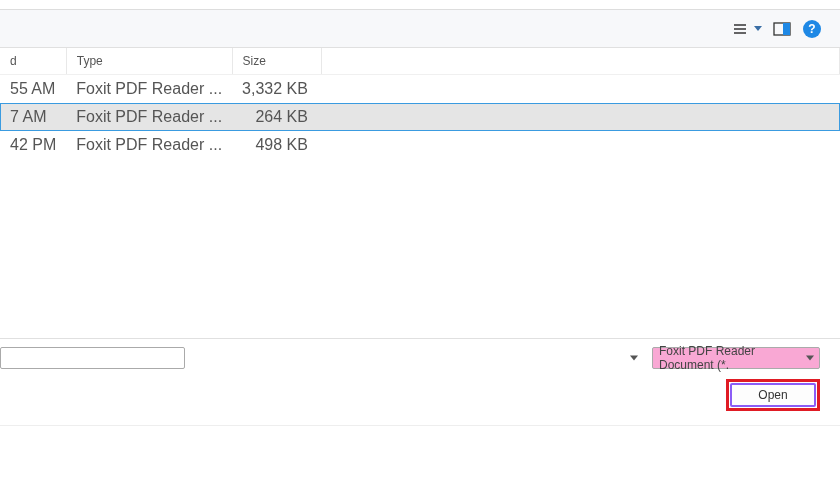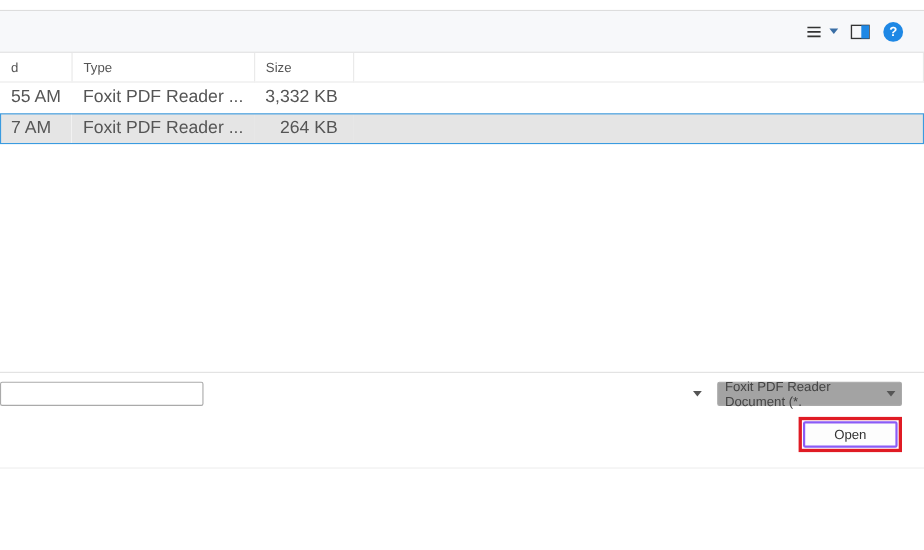--- a/index.html
+++ b/index.html
@@ -122,21 +122,21 @@
       border-top: 5px solid #555;
       pointer-events: none;
     }
     .filetype-select {
       width: 168px;
       height: 22px;
       border: 1px solid #aaa;
       border-radius: 2px;
       padding: 0 20px 0 6px;
       font-size: 12px;
-      background: #a3a3a3;
+      background: #f9a8d4;
       position: relative;
       display: flex;
       align-items: center;
       cursor: pointer;
     }
     .filetype-wrap { position: relative; width: 168px; }
     .filetype-chevron {
       position: absolute;
       right: 6px; top: 50%;
       transform: translateY(-50%);
@@ -214,20 +214,26 @@
           <td>Foxit PDF Reader ...</td>
           <td class="size">3,332 KB</td>
           <td></td>
         </tr>
         <tr class="row-selected">
           <td>7 AM</td>
           <td>Foxit PDF Reader ...</td>
           <td class="size">264 KB</td>
           <td></td>
         </tr>
+        <tr>
+          <td>42 PM</td>
+          <td>Foxit PDF Reader ...</td>
+          <td class="size">498 KB</td>
+          <td></td>
+        </tr>
       </tbody>
   </table>
 </div>
 
 <div class="bottom-panel">
   <div class="filename-row">
     <div class="filename-wrap">
       <input type="text" class="filename-input" value="" style="">
       <span class="filename-chevron"></span>
     </div>

